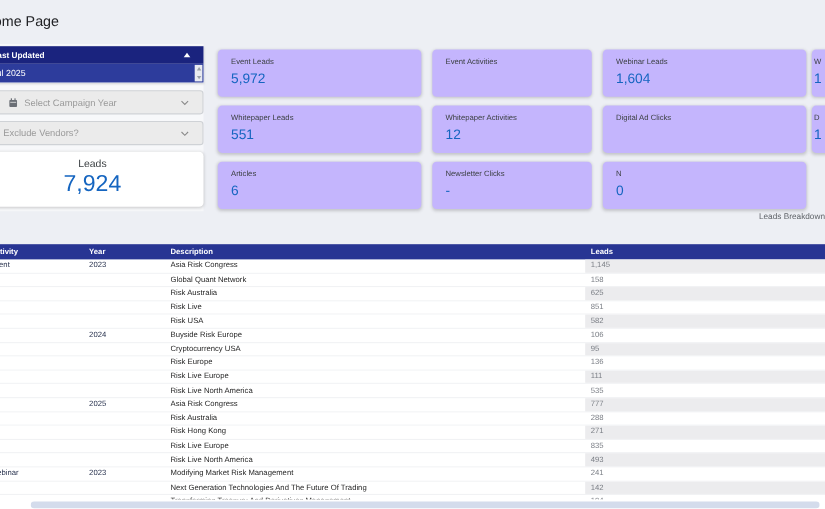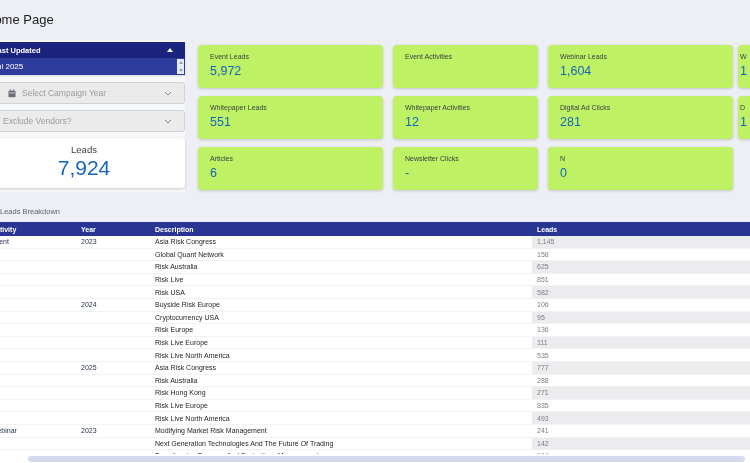--- a/index.html
+++ b/index.html
@@ -35,27 +35,27 @@
   .chev{position:absolute;right:12px;top:8px;}
 
   .leads-card{position:absolute;left:0;top:98px;width:202px;height:50px;background:#fff;
     border-radius:4px;box-shadow:0 1px 3px rgba(0,0,0,.18);text-align:center;}
   .leads-label{margin-top:6px;font-size:9.5px;color:#3c4043;}
   .leads-value{margin-top:1px;font-size:21px;color:#1565c0;}
 
   
   .kpi-grid{position:absolute;left:215px;top:45px;display:grid;
     grid-template-columns:185px 145px 185px 170px;grid-auto-rows:43px;column-gap:10px;row-gap:8px;}
-  .kpi-card{background:#bef264;border-radius:4px;box-shadow:0 1px 3px rgba(0,0,0,.18);
+  .kpi-card{background:#c4b5fd;border-radius:4px;box-shadow:0 1px 3px rgba(0,0,0,.18);
     padding:8px 0 0 12px;box-sizing:border-box;}
   .kpi-card:nth-child(4n){padding-left:2px;margin-left:-5px;}
   .kpi-label{font-size:7px;color:#3c4043;}
   .kpi-value{font-size:12.5px;color:#1565c0;margin-top:4px;}
 
-  .section-title{position:absolute;left:17px;top:207px;width:750px;text-align:left;
+  .section-title{position:absolute;left:17px;top:192px;width:750px;text-align:right;
     font-size:7.5px;color:#5f6368;}
 
   
   .table{position:absolute;left:0;top:222px;width:790px;}
   .thead{display:flex;background:#283593;color:#fff;height:14px;align-items:center;
     font-size:7px;font-weight:bold;}
   .col-activity{width:98px;padding-left:8px;box-sizing:border-box;flex:0 0 auto;}
   .col-year{width:74px;flex:0 0 auto;}
   .col-desc{width:377px;flex:0 0 auto;}
   .col-leads{flex:1;padding-left:5px;box-sizing:border-box;}
@@ -141,21 +141,20 @@
       <div class="kpi-card">
         <div class="kpi-label">Whitepaper Leads</div>
         <div class="kpi-value">551</div>
       </div>
       <div class="kpi-card">
         <div class="kpi-label">Whitepaper Activities</div>
         <div class="kpi-value">12</div>
       </div>
       <div class="kpi-card">
         <div class="kpi-label">Digital Ad Clicks</div>
-        <div class="kpi-value">281</div>
       </div>
       <div class="kpi-card">
         <div class="kpi-label">D</div>
         <div class="kpi-value">1</div>
       </div>
       <div class="kpi-card">
         <div class="kpi-label">Articles</div>
         <div class="kpi-value">6</div>
       </div>
       <div class="kpi-card">

